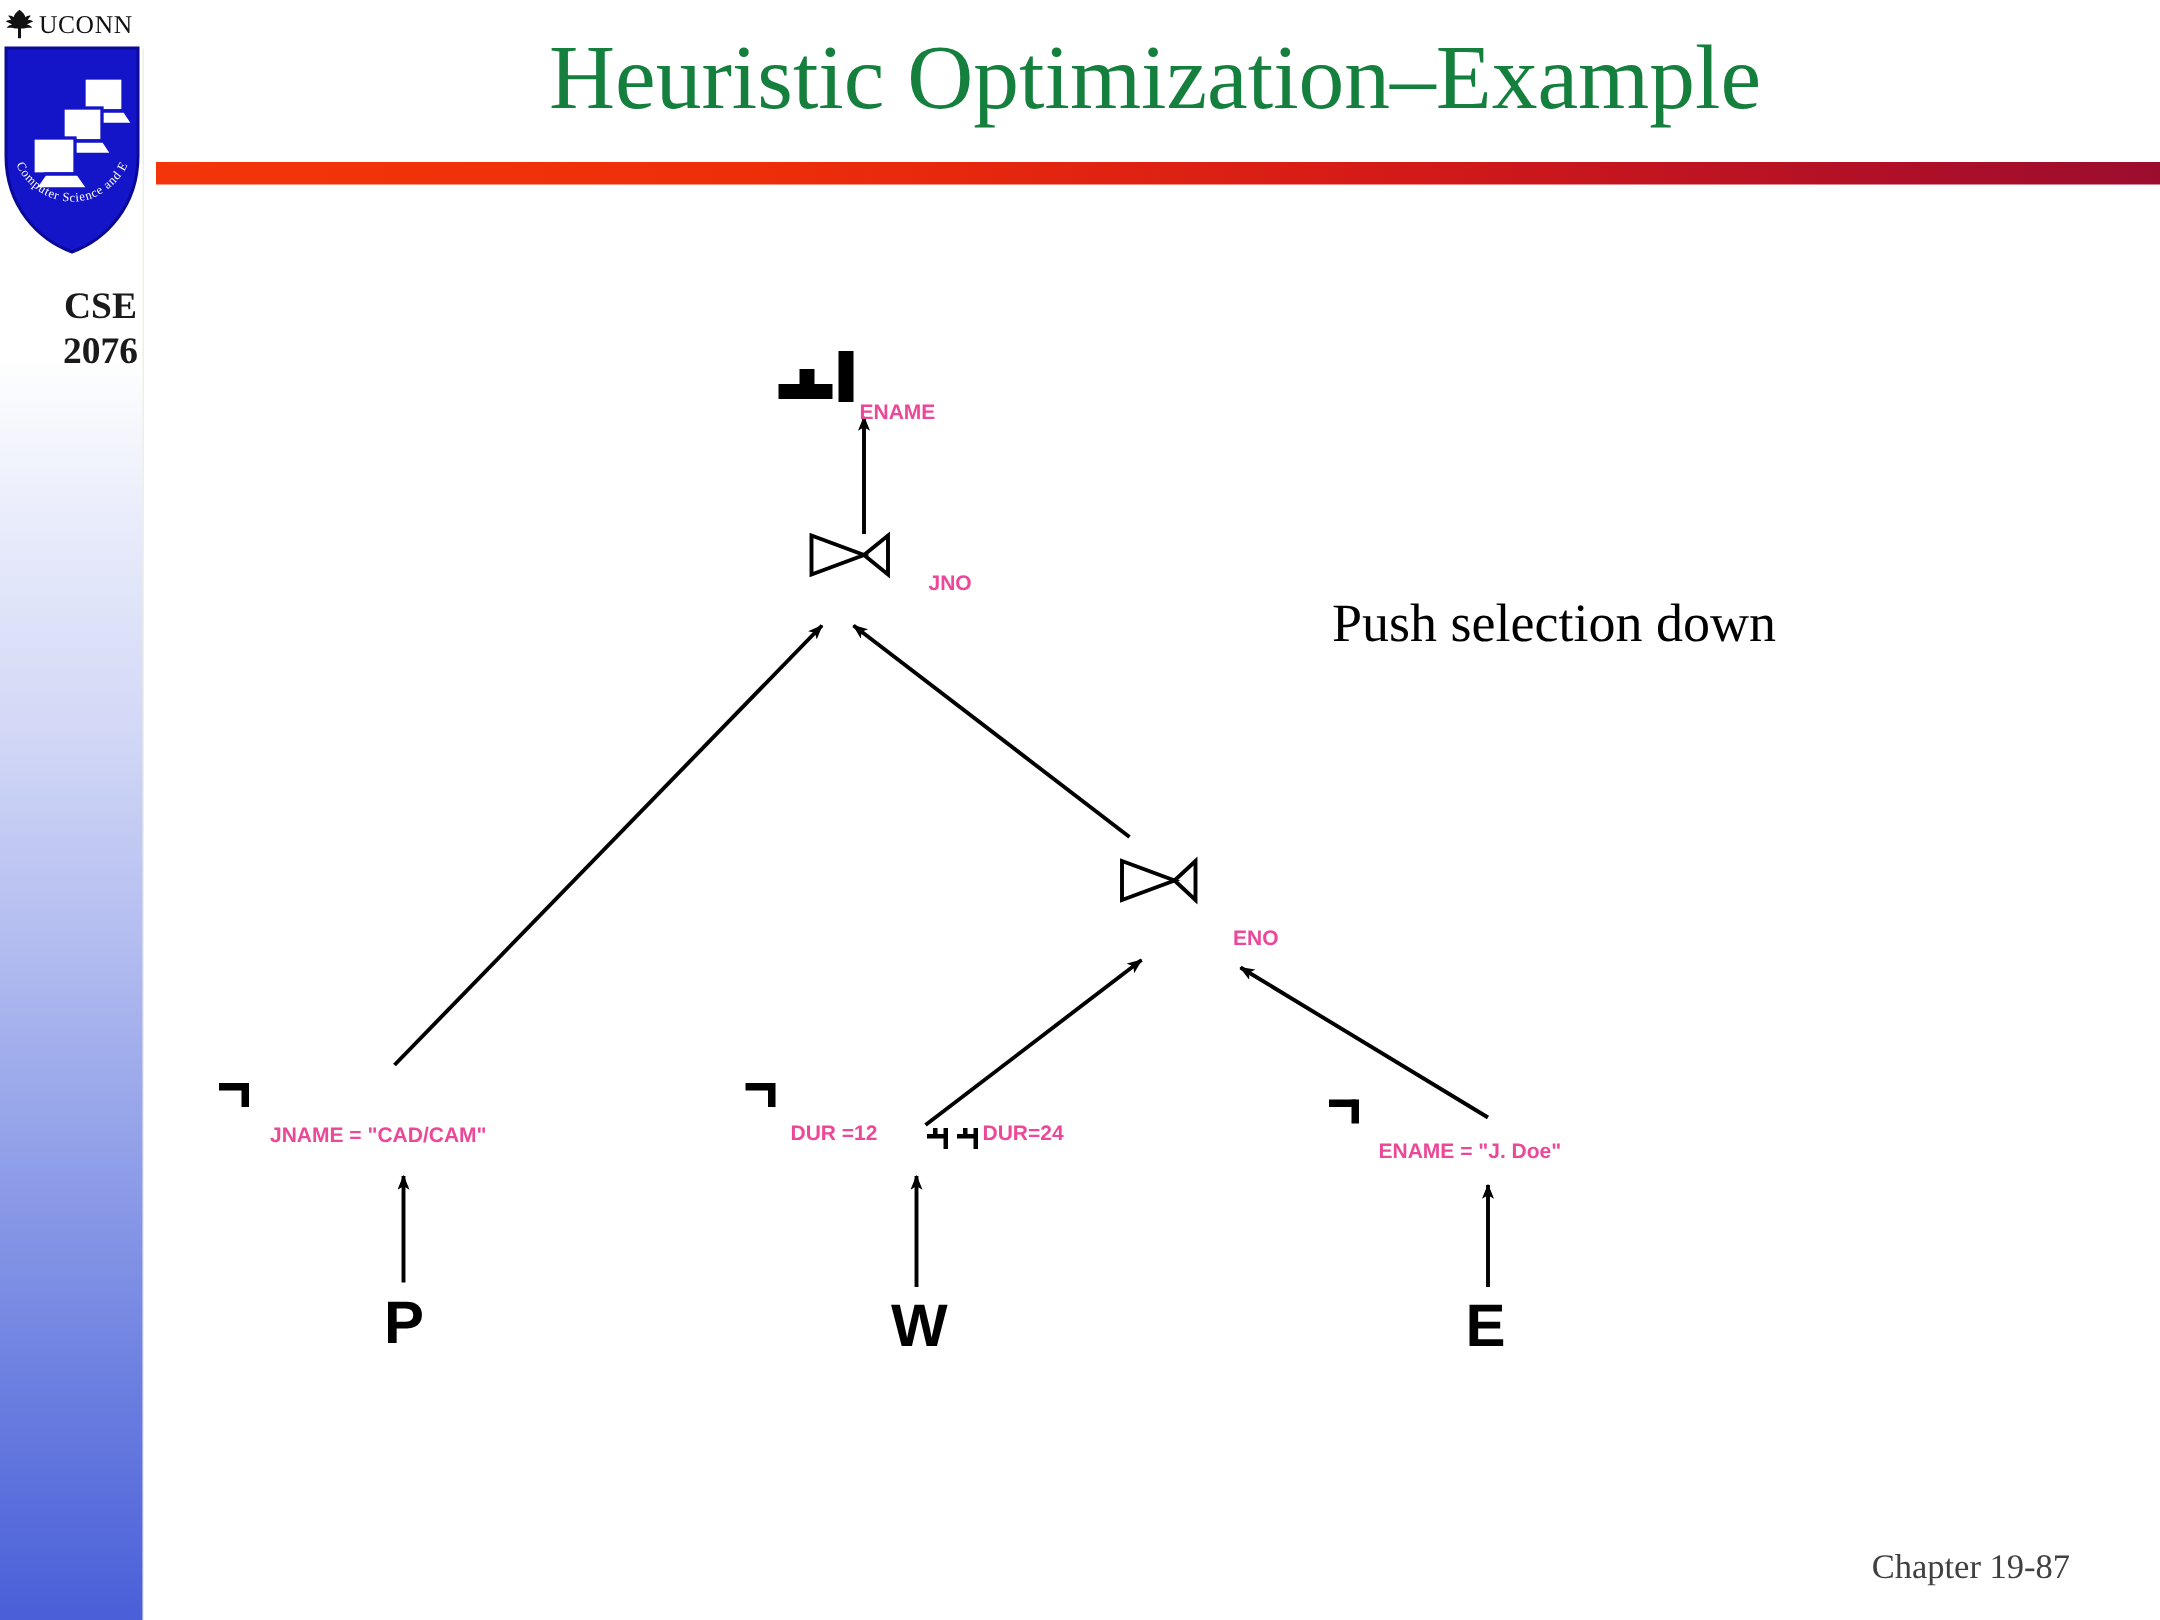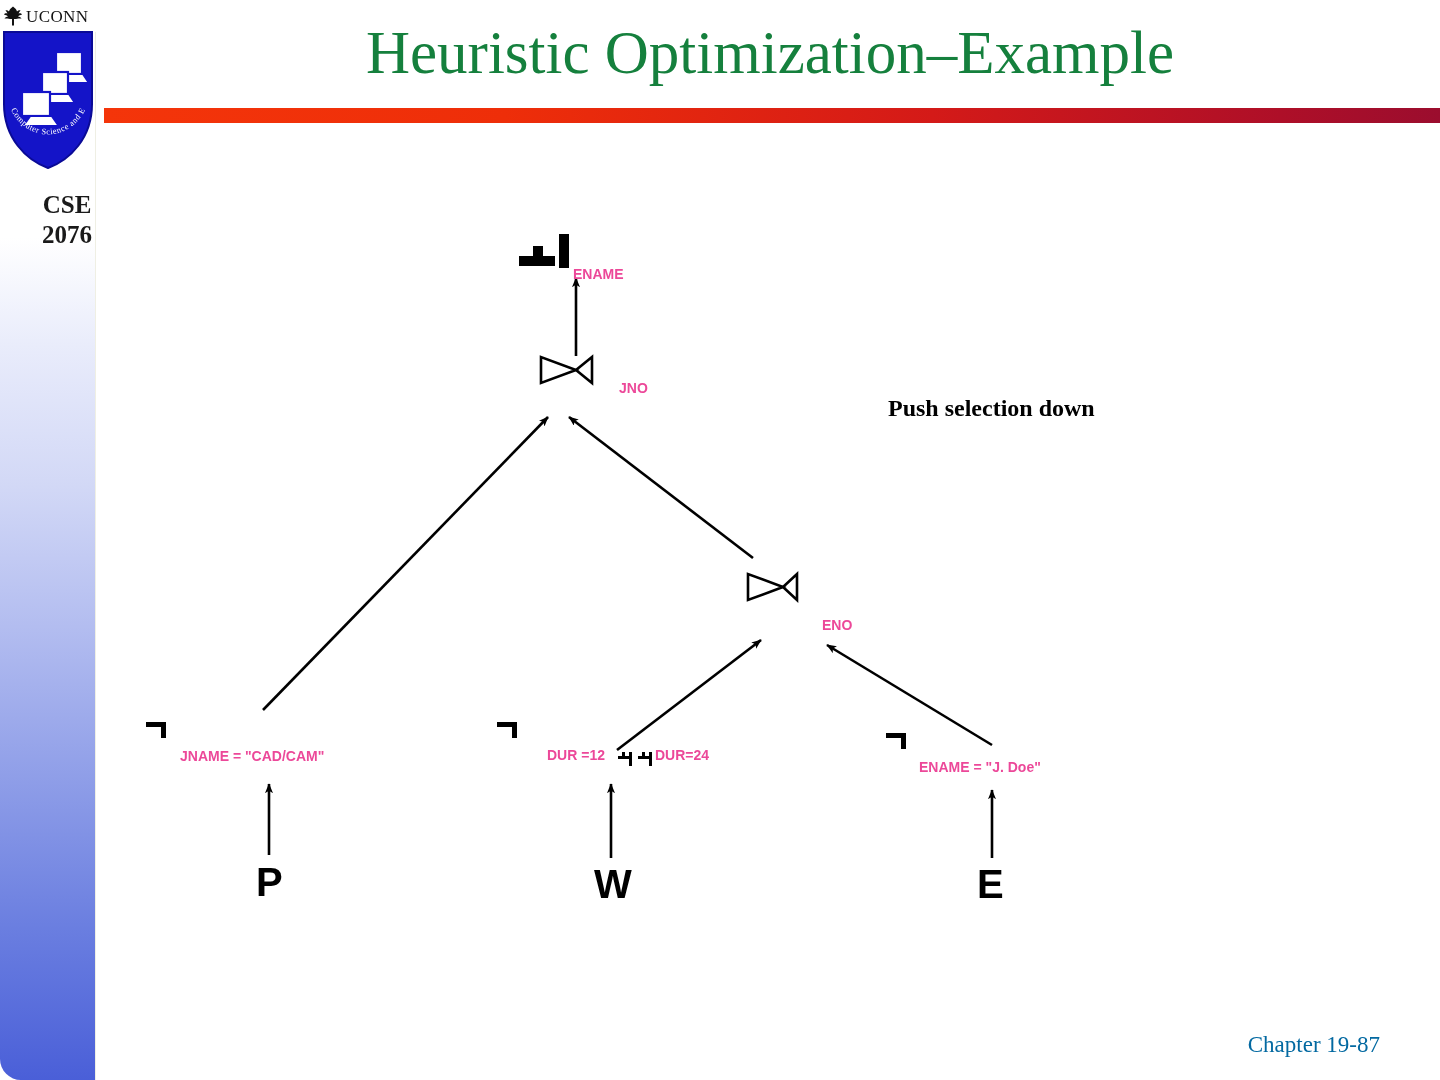--- a/index.html
+++ b/index.html
@@ -9,21 +9,20 @@
   }
   body {
     font-family: "Liberation Sans", sans-serif;
   }
   #slide {
     position: relative;
     width: 1440px;
     height: 1080px;
     background: #ffffff;
     overflow: hidden;
-    border-radius: 21px;
   }
 
   
   #sidebar {
     position: absolute;
     left: 0;
     top: 0;
     width: 96px;
     height: 1080px;
     background: linear-gradient(to bottom,
@@ -167,34 +166,34 @@
   .or-glyph { position: absolute; width: 15px; height: 16px; }
   .or-glyph .t { position: absolute; left:0; top:4px; width:12px; height:3px; background:#000; }
   .or-glyph .s { position: absolute; left:4px; top:0px; width:3px; height:5px; background:#000; }
   .or-glyph .v { position: absolute; left:11px; top:0px; width:3px; height:14px; background:#000; }
 
   #push-note {
     position: absolute;
     left: 888px;
     top: 394px;
     font-family: "Liberation Serif", serif;
-    font-weight: bold;
-    font-size: 24px;
+    font-weight: normal;
+    font-size: 36px;
     color: #000000;
     white-space: nowrap;
     line-height: 1.2;
   }
 
   #footer {
     position: absolute;
     right: 60px;
     bottom: 22px;
     font-family: "Liberation Serif", serif;
     font-size: 23px;
-    color: #0369a1;
+    color: #404040;
     white-space: nowrap;
   }
 </style>
 </head>
 <body>
 
 <div id="slide">
 
   <div id="sidebar"></div>
   <div id="sidebar-edge"></div>
@@ -290,21 +289,21 @@
   </div>
   <div class="op-label" style="left:573px; top:267px;">ENAME</div>
 
   <div class="op-label" style="left:619px; top:381px;">JNO</div>
   <div class="op-label" style="left:822px; top:618px;">ENO</div>
 
   <div class="sigma-glyph" style="left:146px; top:722px;"></div>
   <div class="op-label" style="left:180px; top:749px;">JNAME = "CAD/CAM"</div>
 
   <div class="sigma-glyph" style="left:497px; top:722px;"></div>
-  <div class="op-label" style="left:527px; top:748px;margin-left:20px;">DUR =12</div>
+  <div class="op-label" style="left:527px; top:748px;">DUR =12</div>
   <div class="or-glyph" style="left:618px; top:752px;">
     <div class="t"></div>
       <div class="s"></div>
       <div class="v"></div>
   </div>
   <div class="or-glyph" style="left:638px; top:752px;">
     <div class="t"></div>
       <div class="s"></div>
       <div class="v"></div>
   </div>

